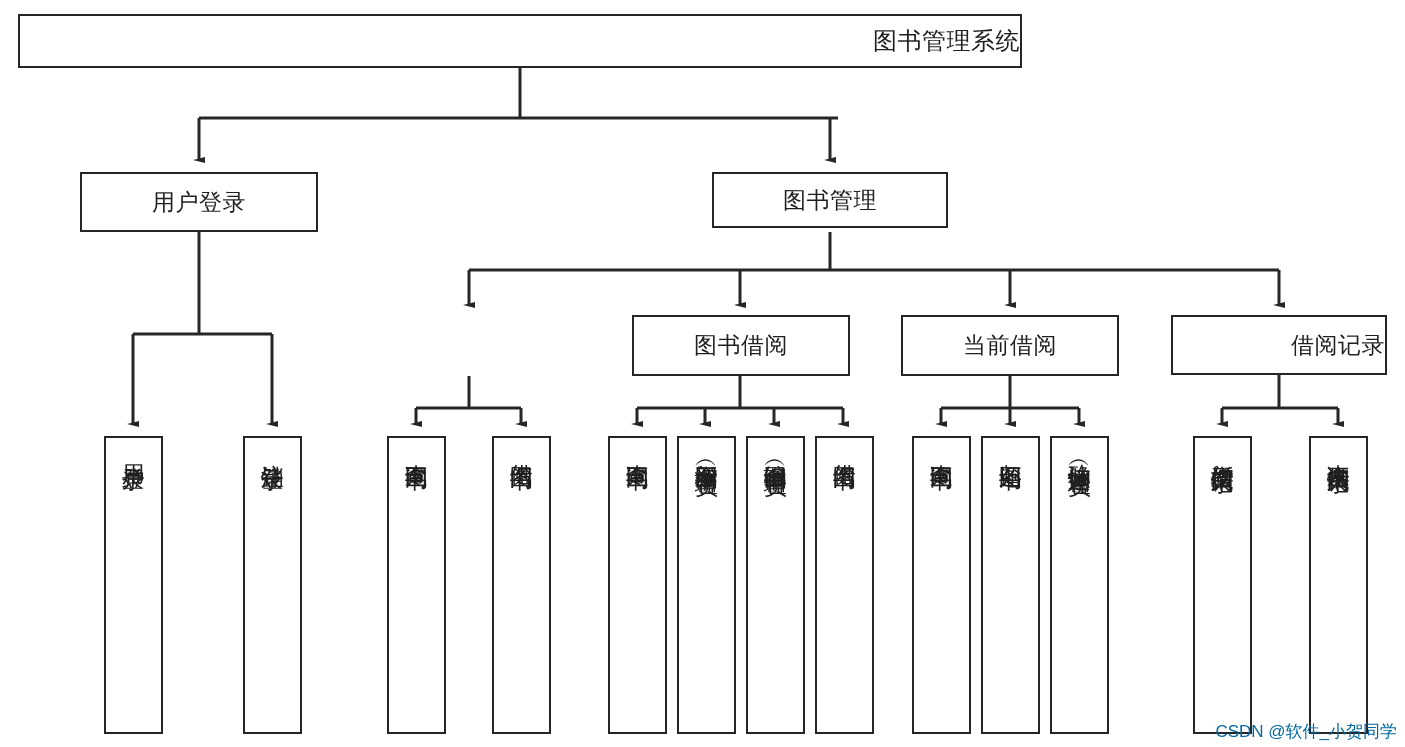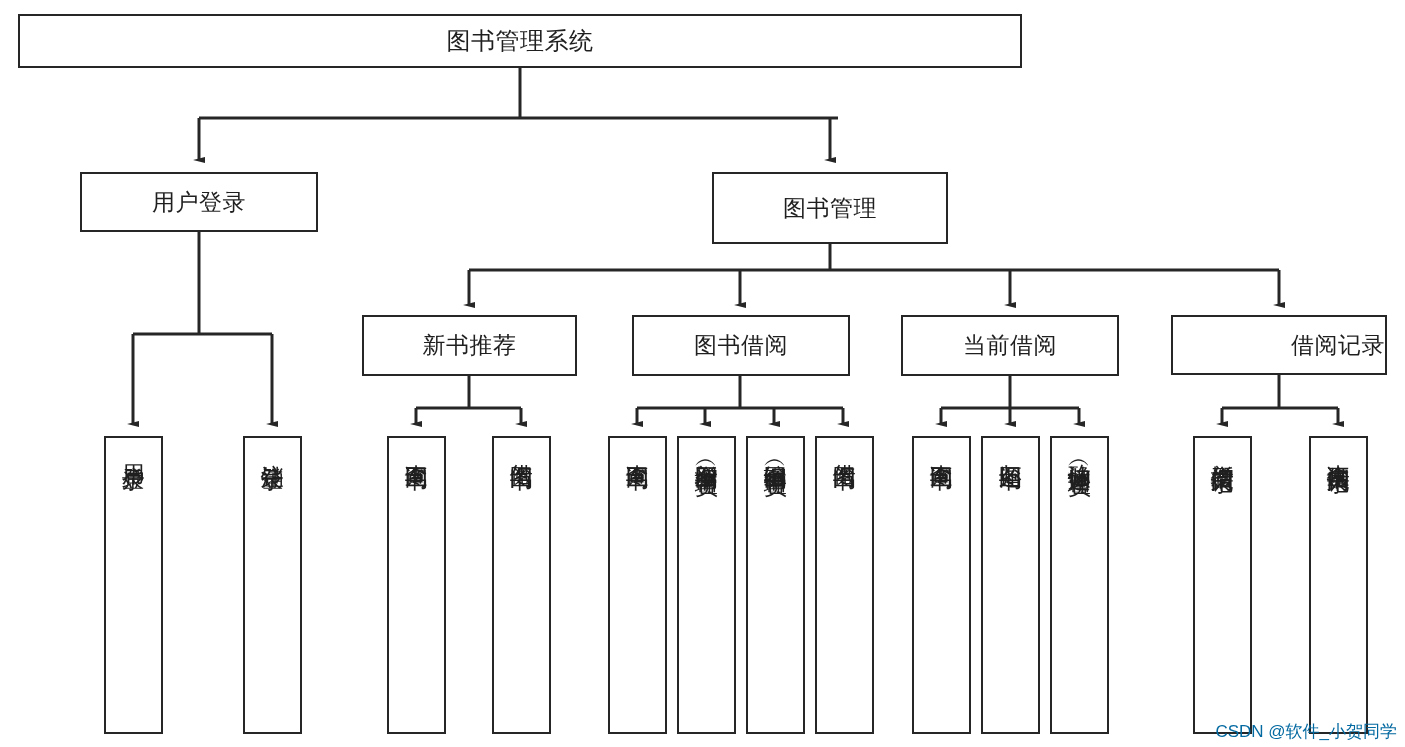--- a/index.html
+++ b/index.html
@@ -123,35 +123,32 @@
       <path d="M1010,408 L1010,424" marker-end="url(#arrow)"></path>
       <path d="M1079,408 L1079,424" marker-end="url(#arrow)"></path>
 
       <path d="M1279,375 L1279,408"></path>
       <path d="M1222,408 L1338,408"></path>
       <path d="M1222,408 L1222,424" marker-end="url(#arrow)"></path>
       <path d="M1338,408 L1338,424" marker-end="url(#arrow)"></path>
     </g>
   </svg>
 
-  <div class="node horiz root" style="left:18px; top:14px; width:1004px; height:54px;">
+  <div class="node horiz root" style="left:18px; top:14px; width:1004px; height:54px;justify-content:flex-end;">
     <span class="label">图书管理系统</span>
   </div>
 
   <div class="node horiz" style="left:80px; top:172px; width:238px; height:60px;">
     <span class="label">用户登录</span>
   </div>
 
-  <div class="node horiz" style="left:712px; top:172px; width:236px; height:72px;">
+  <div class="node horiz" style="left:712px; top:172px; width:236px; height:56px;">
     <span class="label">图书管理</span>
   </div>
 
-  <div class="node horiz" style="left:362px; top:315px; width:215px; height:61px;">
-    <span class="label">新书推荐</span>
-  </div>
 
   <div class="node horiz" style="left:901px; top:315px; width:218px; height:61px;">
     <span class="label">当前借阅</span>
   </div>
 
   <div class="node horiz" style="left:632px; top:315px; width:218px; height:61px;">
     <span class="label">图书借阅</span>
   </div>
 
   <div class="node horiz" style="left:1171px; top:315px; width:216px; height:60px;justify-content:flex-end;">

